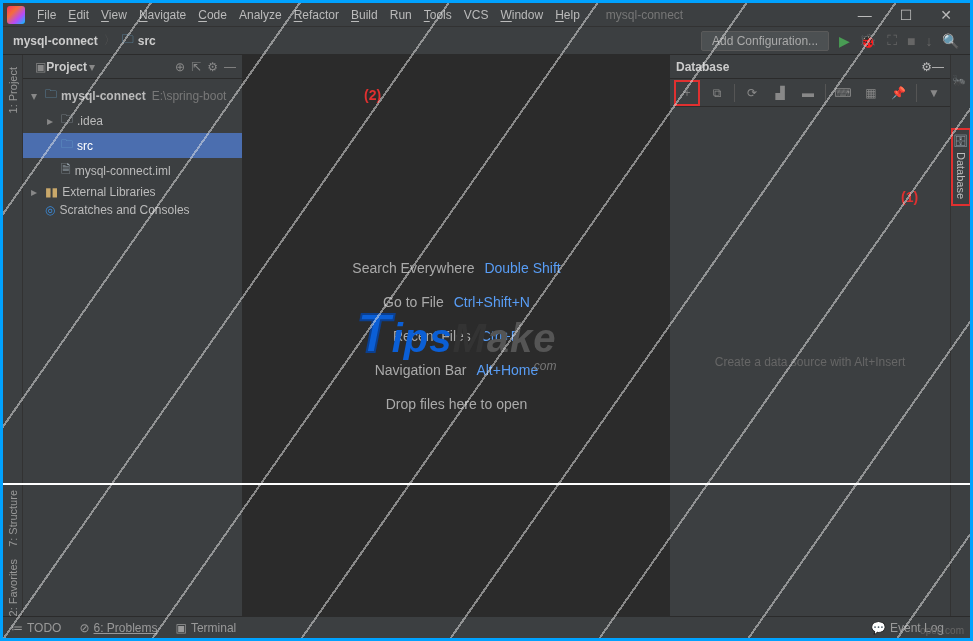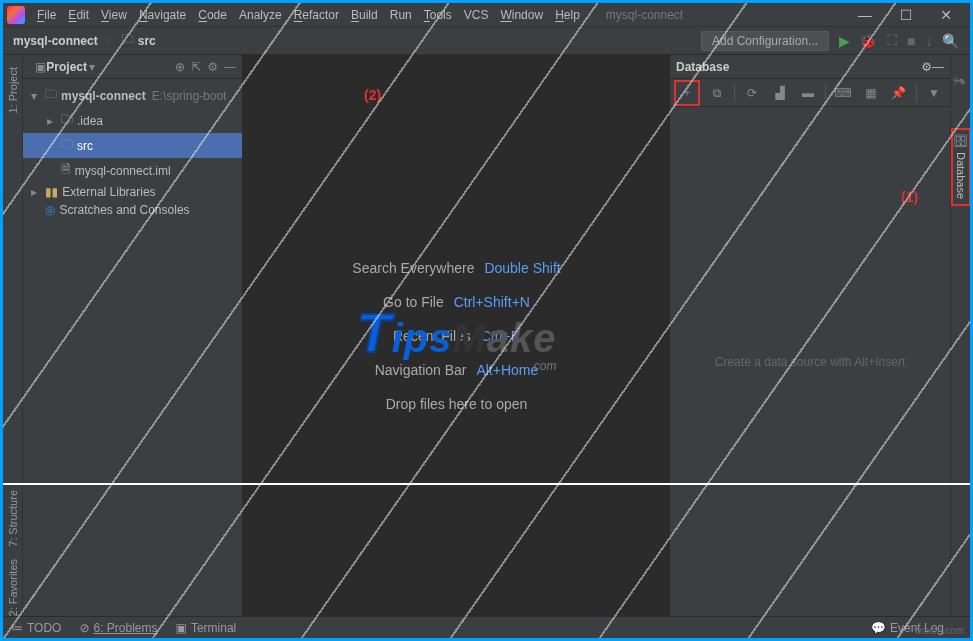--- a/index.html
+++ b/index.html
@@ -243,13 +243,13 @@
       <span>💬</span>
       <span>Event Log</span>
     </div>
 </div>
 
 <div class="red-label label2">(2)</div>
 <div class="red-label label1">(1)</div>
 
 <div class="diagonals"></div>
 <div class="whiteline"></div>
-<div class="wsxdn">wsxdn.com</div>
+<div class="wsxdn">open.com</div>
 
 </body></html>

